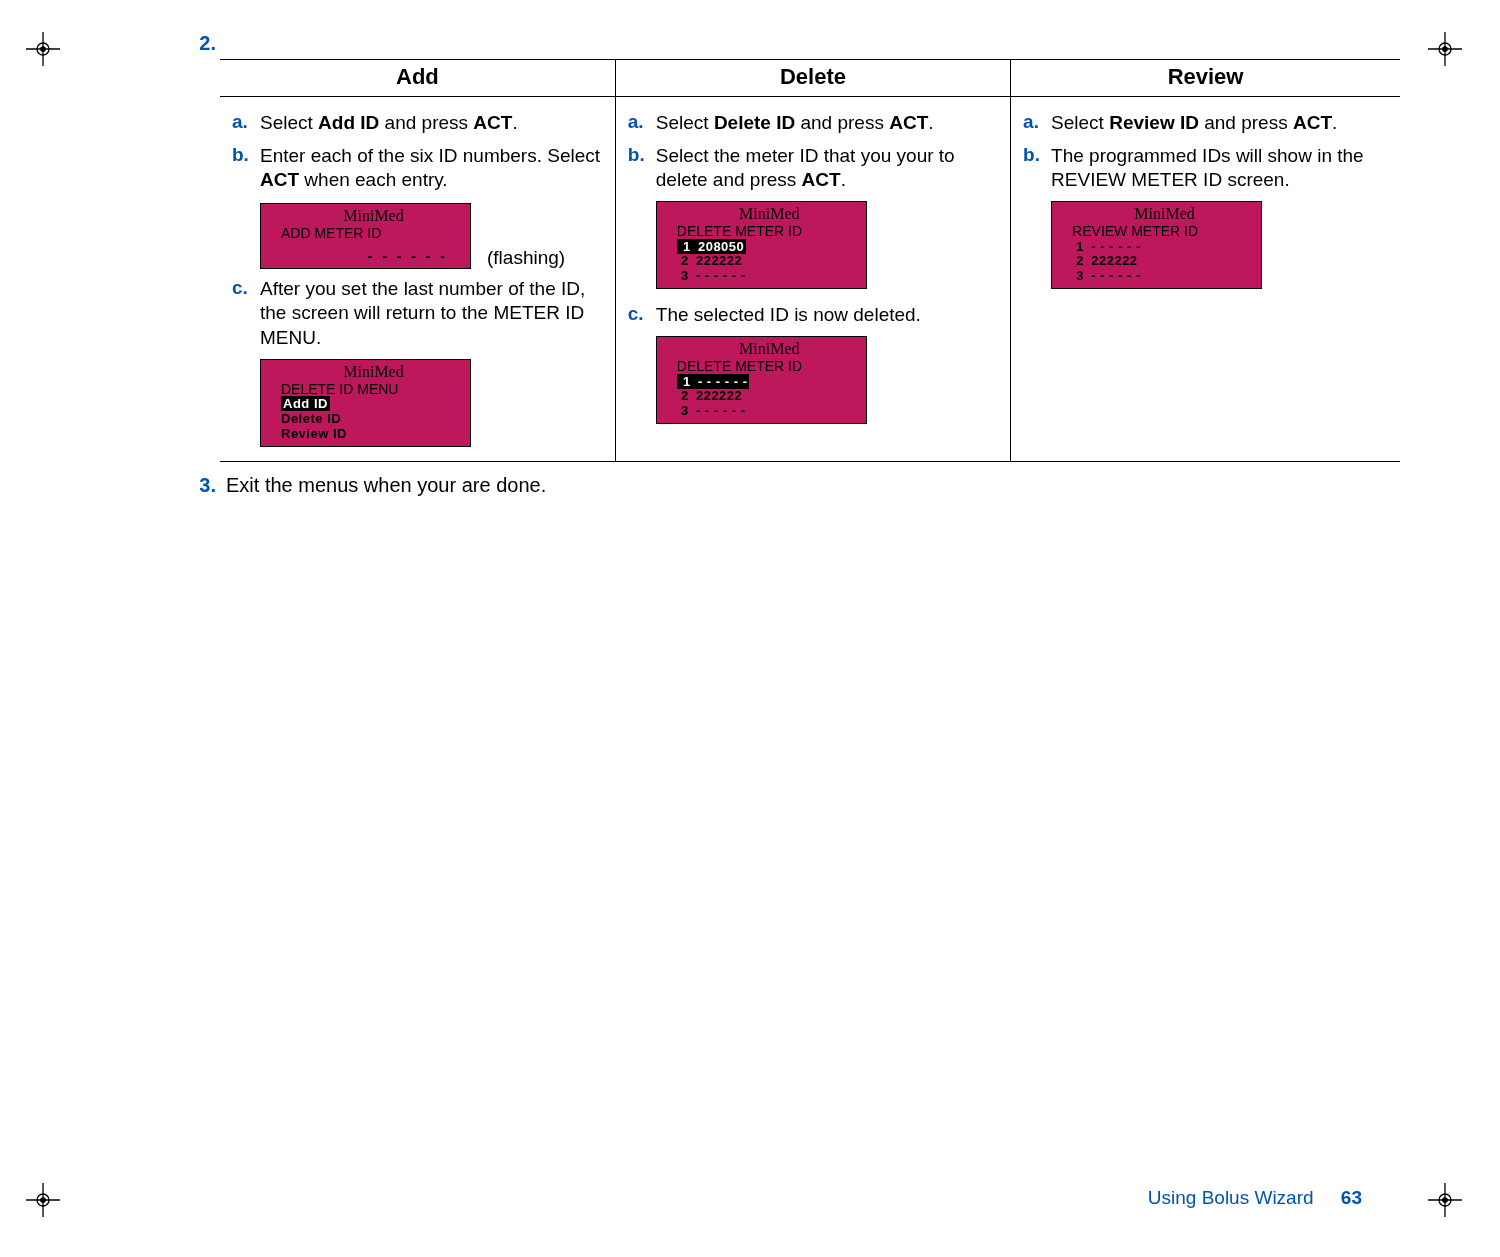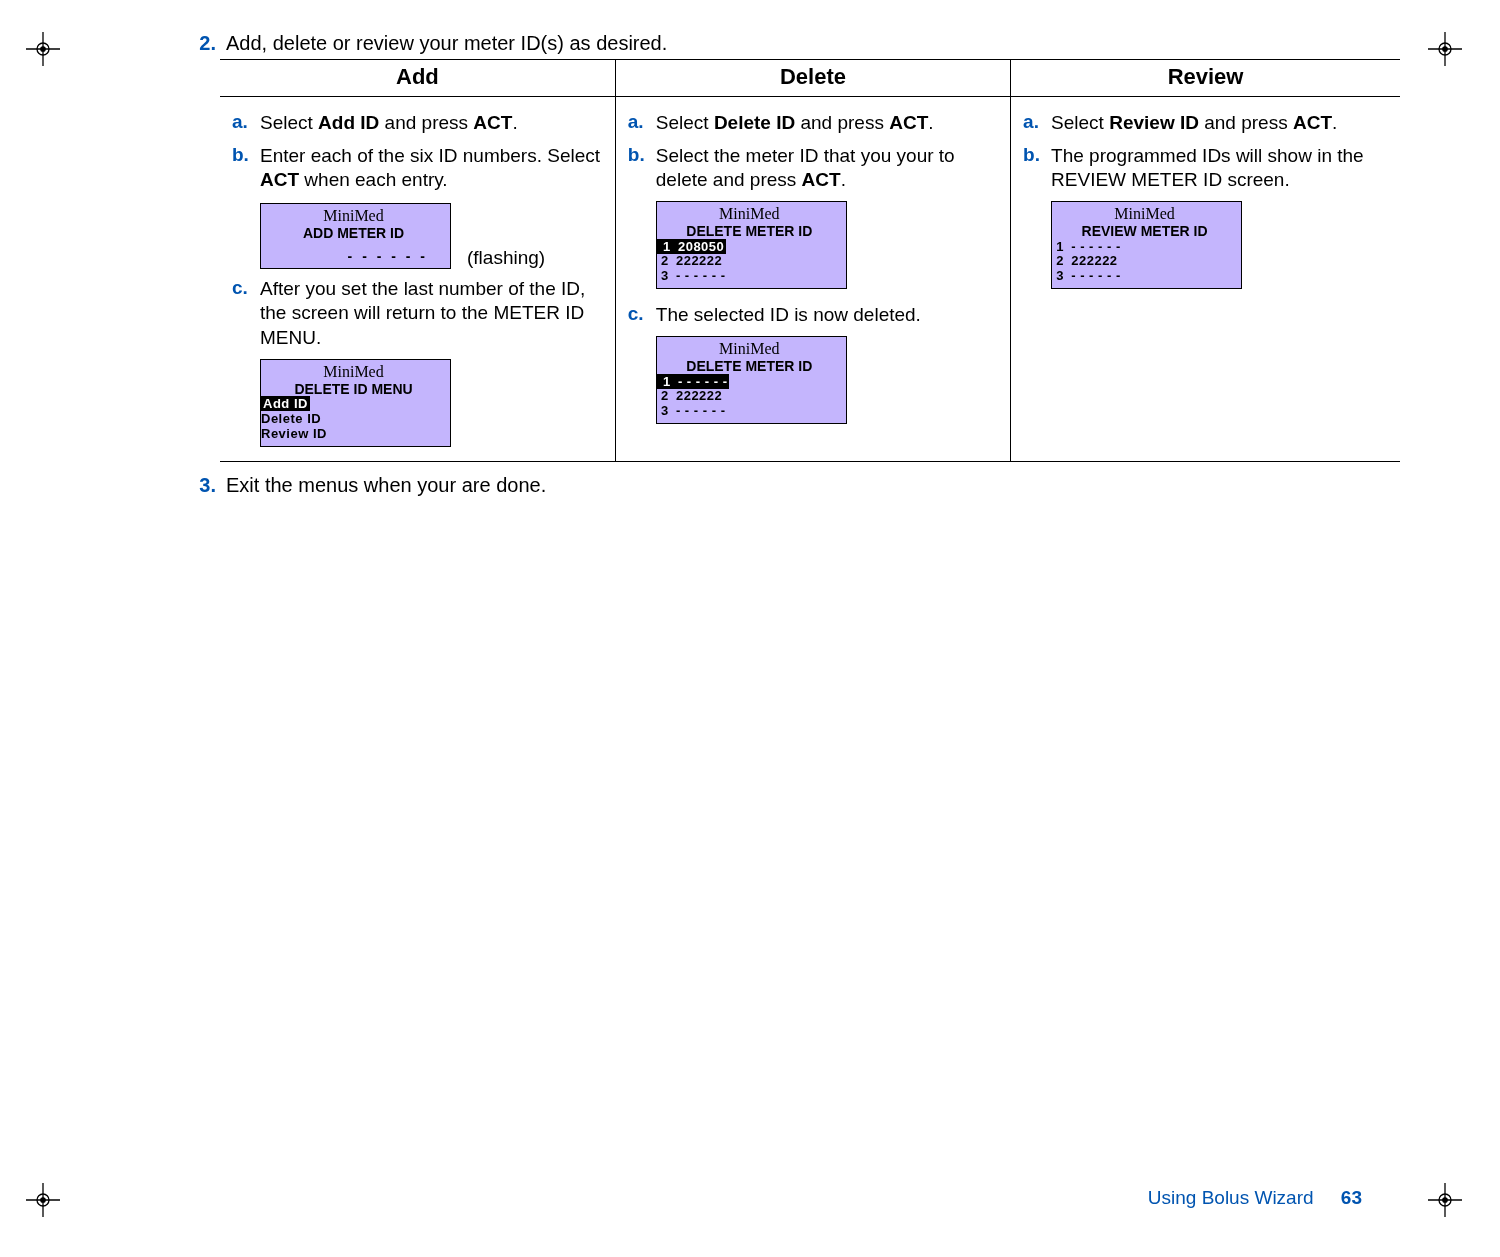--- a/index.html
+++ b/index.html
@@ -43,26 +43,26 @@
   .sub-letter{color:#0054b0;font-weight:600;width:28px;flex:none}
   .sub-text{flex:1;line-height:1.3}
   .b{font-weight:700}
   
   .screen{
     border:1.8px solid #000;
     width:185px;
     font-family:Arial,Helvetica,sans-serif;
     font-size:14px;
     line-height:1.15;
-    padding:3px 4px 4px 0;
+    padding:3px 4px 4px 20px;
     margin:6px 0 4px 28px;
-    background:#c4b5fd;
+    background:#be185d;
   }
   .screen .brand{font-family:Georgia,"Times New Roman",serif;font-size:16px;text-align:center;font-weight:400}
-  .screen .title{font-weight:700;text-align:center}
+  .screen .title{font-weight:400;text-align:left}
   .screen .row{font-weight:700;font-size:13px;letter-spacing:.5px}
   .screen .row .num{display:inline-block;width:12px;text-align:right;margin-right:3px}
   .screen .hl{background:#000;color:#fff;display:inline;padding:0 2px;font-weight:700}
   .screen .hl .num{color:#fff}
   .flash-wrap{display:flex;align-items:flex-end;margin:10px 0 6px 28px}
   .flash-note{margin-left:16px;font-size:19px}
   .screen.flash{width:185px;margin:0}
   .screen.flash .dashes{font-weight:700;letter-spacing:3px;text-align:right;padding-right:18px;margin-top:6px}
   
   .footer{
@@ -120,21 +120,20 @@
         <line x1="17" y1="0" x2="17" y2="34"></line>
         <line x1="0" y1="17" x2="34" y2="17"></line>
       </g>
     </svg>
 </div>
 
 <div class="page">
 
   <div class="step-row">
     <div class="step-num">2.</div>
-    <div class="step-text">Add, delete or review your meter ID(s) as desired.</div>
   </div>
 
   <table class="grid">
     <tbody>
         <tr>
       <th style="width:33.5%">Add</th>
       <th style="width:33.5%">Delete</th>
       <th style="width:33%">Review</th>
     </tr>
     <tr>

